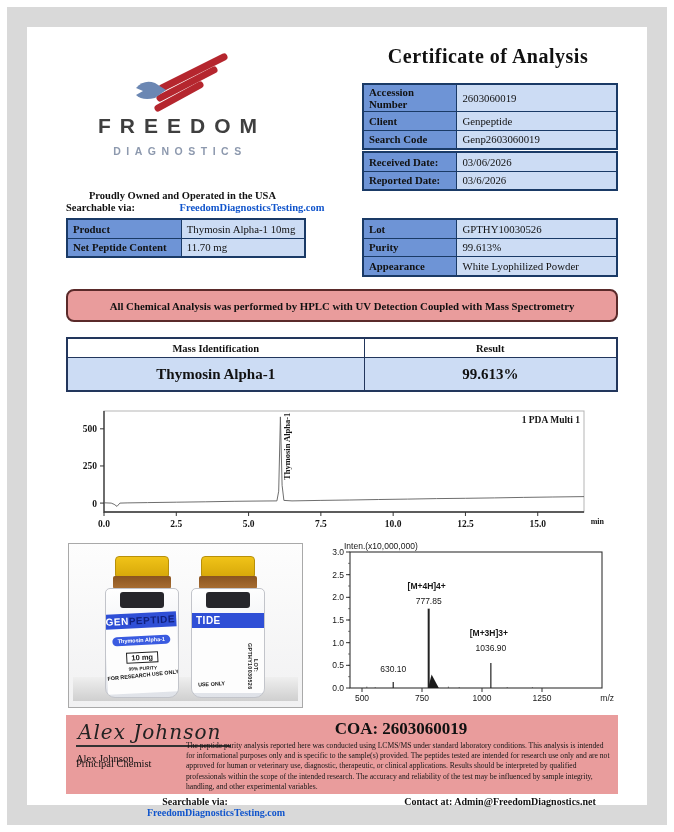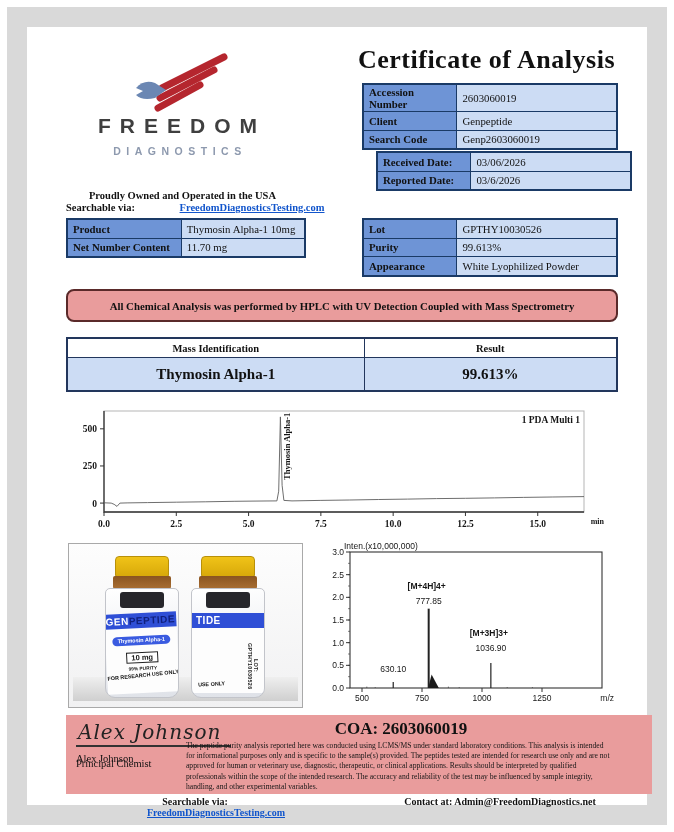--- a/index.html
+++ b/index.html
@@ -11,23 +11,23 @@
 
   
   .logo-brand{font-family:"Liberation Sans",sans-serif;font-weight:bold;font-size:21px;
               letter-spacing:9px;text-indent:9px;color:#3f3f3f;text-align:center;}
   .logo-sub{font-family:"Liberation Sans",sans-serif;font-weight:bold;font-size:10.5px;
             letter-spacing:5.5px;text-indent:5px;color:var(--logo-gray,#8d99ae);text-align:center;}
   .eagle .stripe{stroke:var(--logo-red,#b5262e);stroke-width:7;stroke-linecap:round;}
   .eagle .head{fill:var(--logo-blue,#6b87b3);}
   .tagline{font-weight:bold;font-size:10.5px;text-align:center;}
   .search-line{font-weight:bold;font-size:10.5px;}
-  a.link{color:var(--link,#1155cc);text-decoration:underline;font-weight:bold;cursor:pointer;padding-left:42px;}
-
-  .doc-title{font-weight:bold;font-size:26px;letter-spacing:0.5px;}
+  a.link{color:var(--link,#1155cc);font-weight:bold;cursor:pointer;padding-left:42px;}
+
+  .doc-title{font-weight:bold;font-size:20px;text-align:center;letter-spacing:0.5px;}
 
   
   table.kv{border-collapse:collapse;width:100%;font-size:10.8px;border:2px solid var(--table-border,#1a3a66);}
   table.kv td{border:1px solid var(--table-border,#1a3a66);padding:1px 5px;height:15.5px;vertical-align:middle;}
   table.kv td.k{background:var(--label-blue,#6e94d6);font-weight:bold;}
   table.kv td.v{background:var(--value-blue,#ccdcf4);}
   table.w37 td.k{width:37%;}
   table.w48 td.k{width:48%;}
 
   .banner{background:var(--pink,#e99c9c);border:2px solid var(--banner-border,#5a2a2a);
@@ -61,21 +61,21 @@
   .vial .pill{display:inline-block;margin-top:4px;background:#3a5be0;color:#fff;font-size:5.5px;
               font-weight:bold;padding:1.5px 5px;border-radius:6px;}
   .vial .dose{display:inline-block;margin-top:4px;border:1px solid #222;font-size:7.5px;
               font-weight:bold;padding:0 4px;background:#fff;}
   .vial .purity{margin-top:2px;font-size:4.8px;font-weight:bold;color:#222;}
   .vial .research{margin-top:1px;font-size:5.4px;font-weight:bold;color:#111;transform:rotate(-3deg);}
   .vial .lotvert{position:absolute;right:5px;top:26px;writing-mode:vertical-rl;font-size:5.4px;
                  font-weight:bold;color:#222;letter-spacing:0.3px;}
   .tilt{transform:rotate(-3deg);}
 
-  .sigbox{background:var(--pink,#e99c9c);padding-left:34px;}
+  .sigbox{background:var(--pink,#e99c9c);}
   .sig-script{font-style:italic;font-size:20px;letter-spacing:1px;color:#222;
               border-bottom:2px solid #333;display:inline-block;padding:0 10px 1px 2px;
               font-family:"DejaVu Serif",serif;}
   .sig-small{font-size:10.5px;color:#111;}
   .coa-title{font-weight:bold;font-size:17px;text-align:center;}
   .disclaimer{font-size:7.6px;line-height:1.34;text-align:left;color:#161616;}
   .footer-text{font-weight:bold;font-size:10px;}
 </style>
 </head>
 <body>
@@ -110,41 +110,41 @@
       <td class="k">Client</td>
       <td class="v">Genpeptide</td>
         </tr>
     <tr>
       <td class="k">Search Code</td>
       <td class="v">Genp2603060019</td>
         </tr>
   </tbody>
     </table>
 
-  <table class="kv w37 abs" style="left:376px;top:151px;width:256px;">
+  <table class="kv w37 abs" style="left:362px;top:151px;width:256px;">
     <tbody>
         <tr>
       <td class="k">Received Date:</td>
       <td class="v">03/06/2026</td>
         </tr>
     <tr>
       <td class="k">Reported Date:</td>
       <td class="v">03/6/2026</td>
         </tr>
   </tbody>
     </table>
 
   <table class="kv w48 abs" style="left:66px;top:218px;width:240px;">
     <tbody>
         <tr>
       <td class="k">Product</td>
       <td class="v">Thymosin Alpha-1 10mg</td>
         </tr>
     <tr>
-      <td class="k">Net Number Content</td>
+      <td class="k">Net Peptide Content</td>
       <td class="v">11.70 mg</td>
         </tr>
   </tbody>
     </table>
 
   <table class="kv w37 abs" style="left:362px;top:218px;width:256px;padding-left:29px;">
     <tbody>
         <tr>
       <td class="k">Lot</td>
       <td class="v">GPTHY10030526</td>

